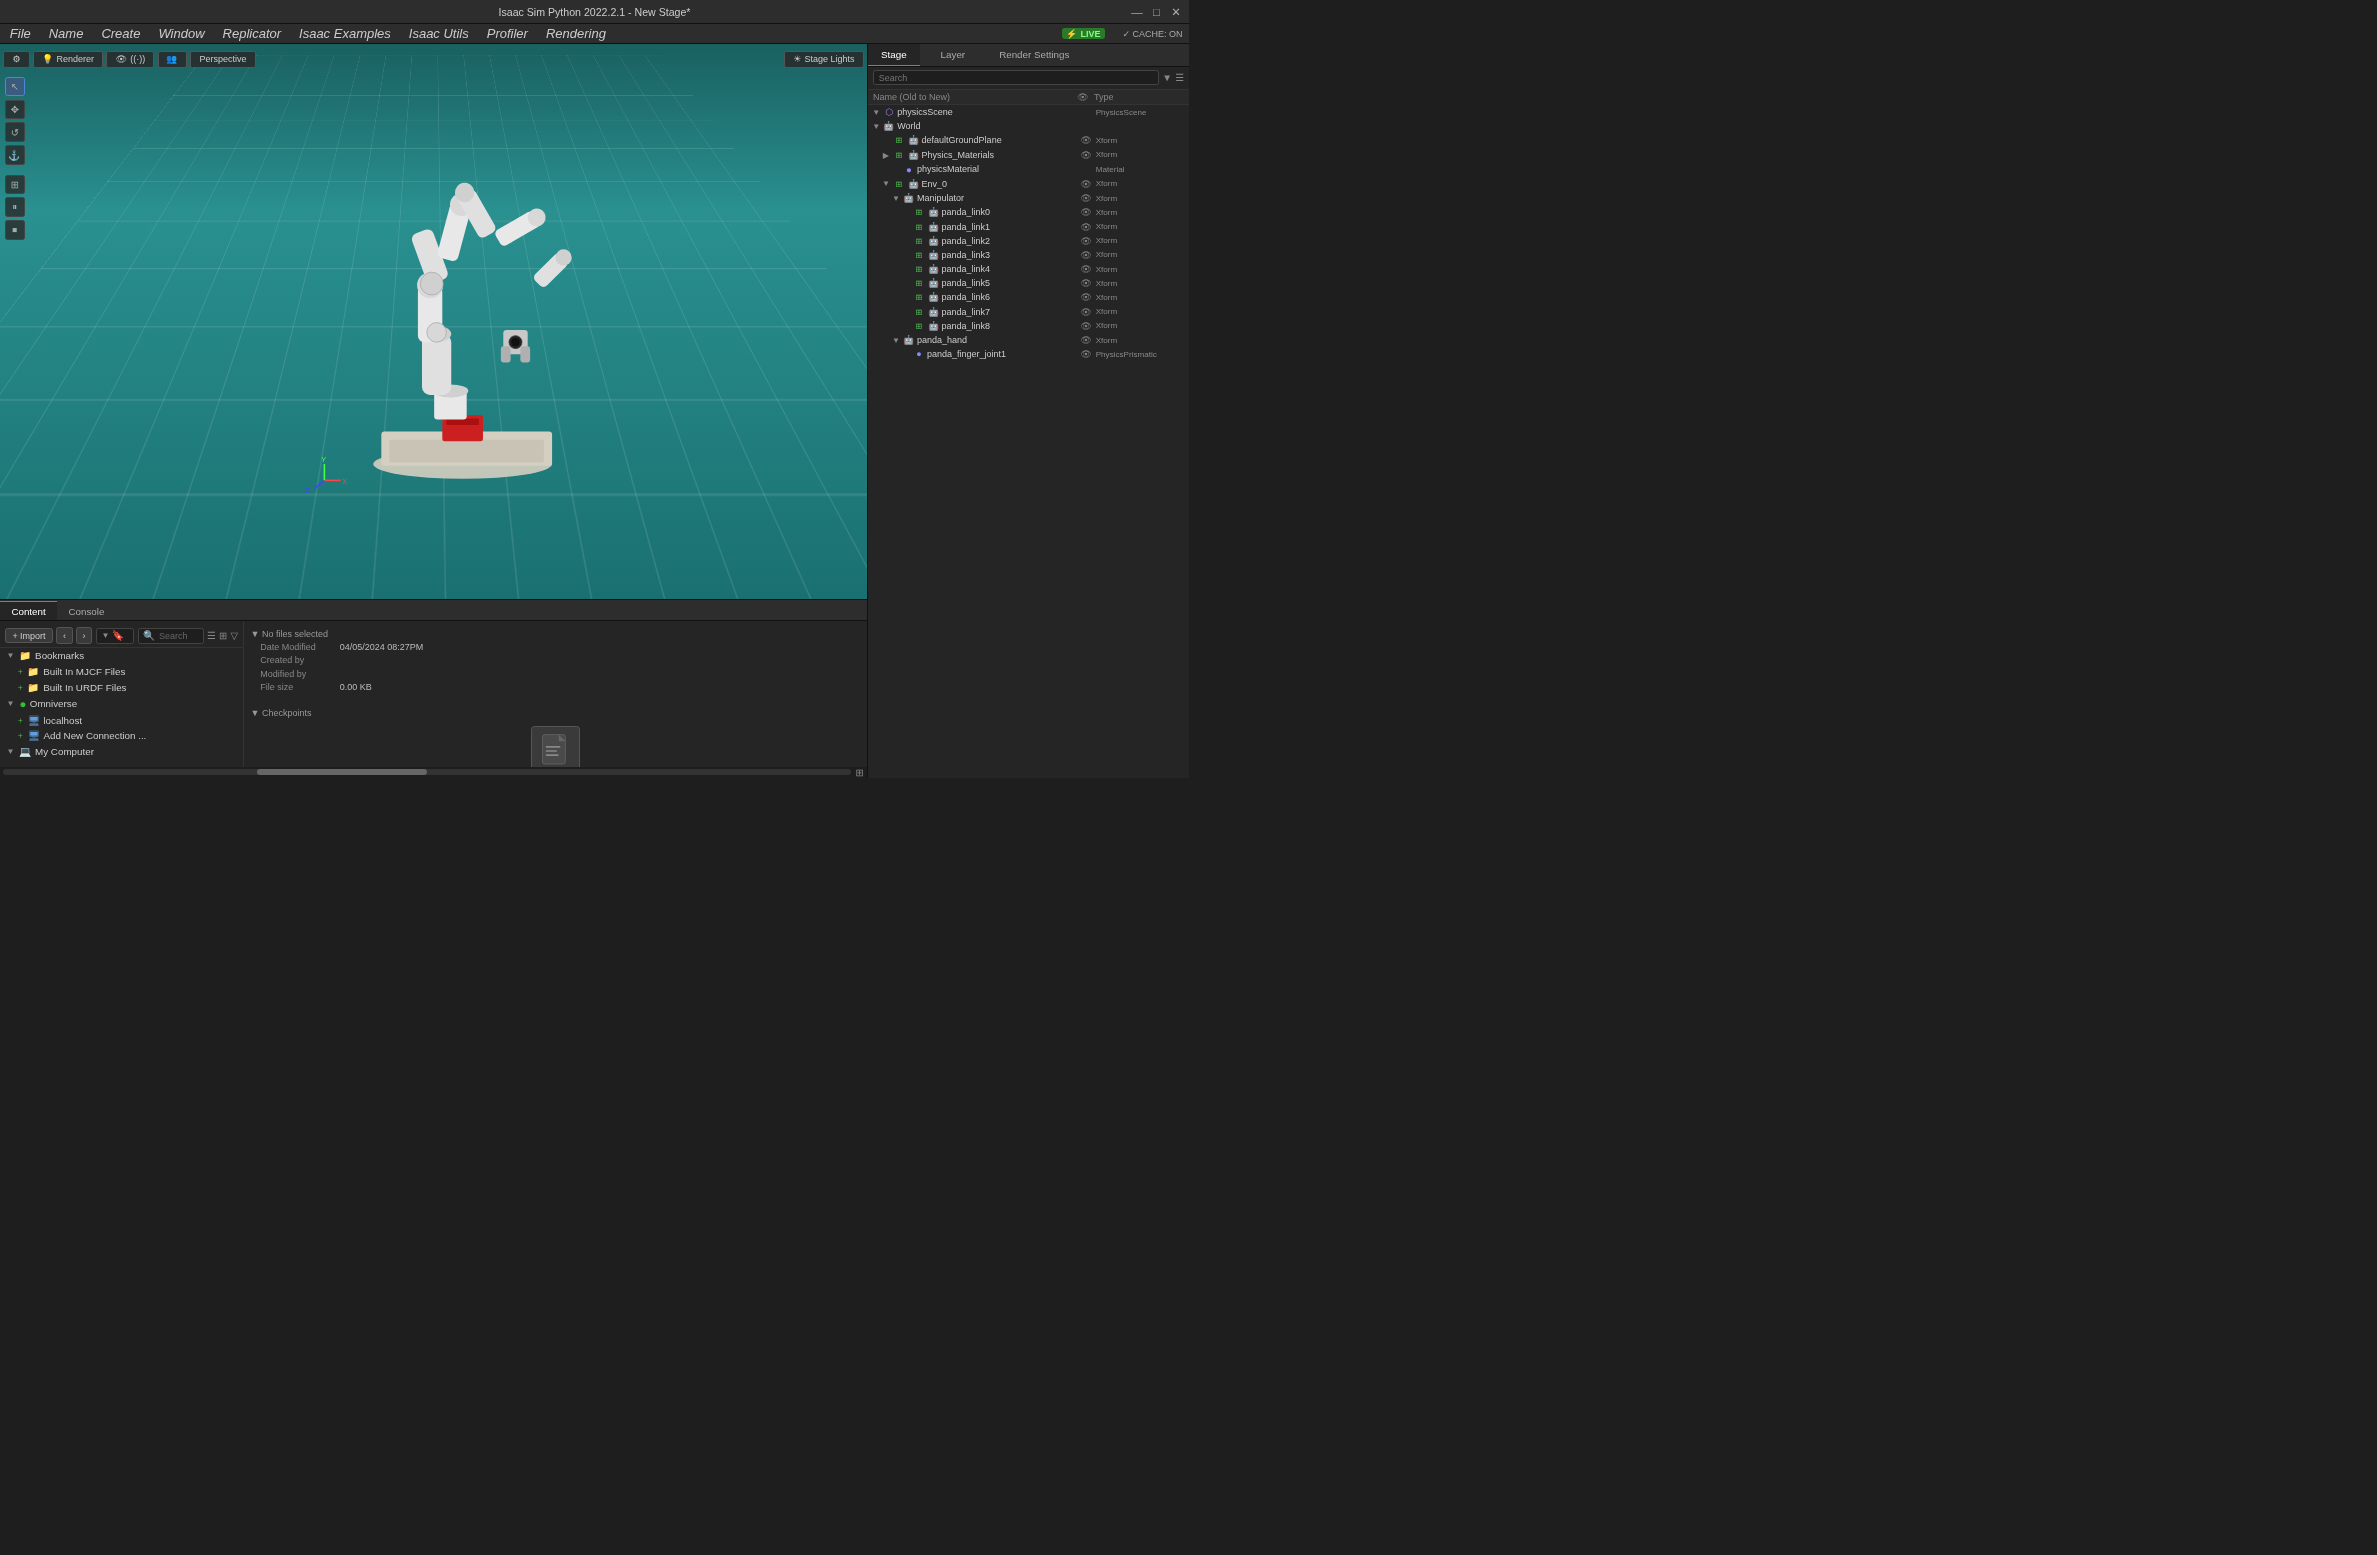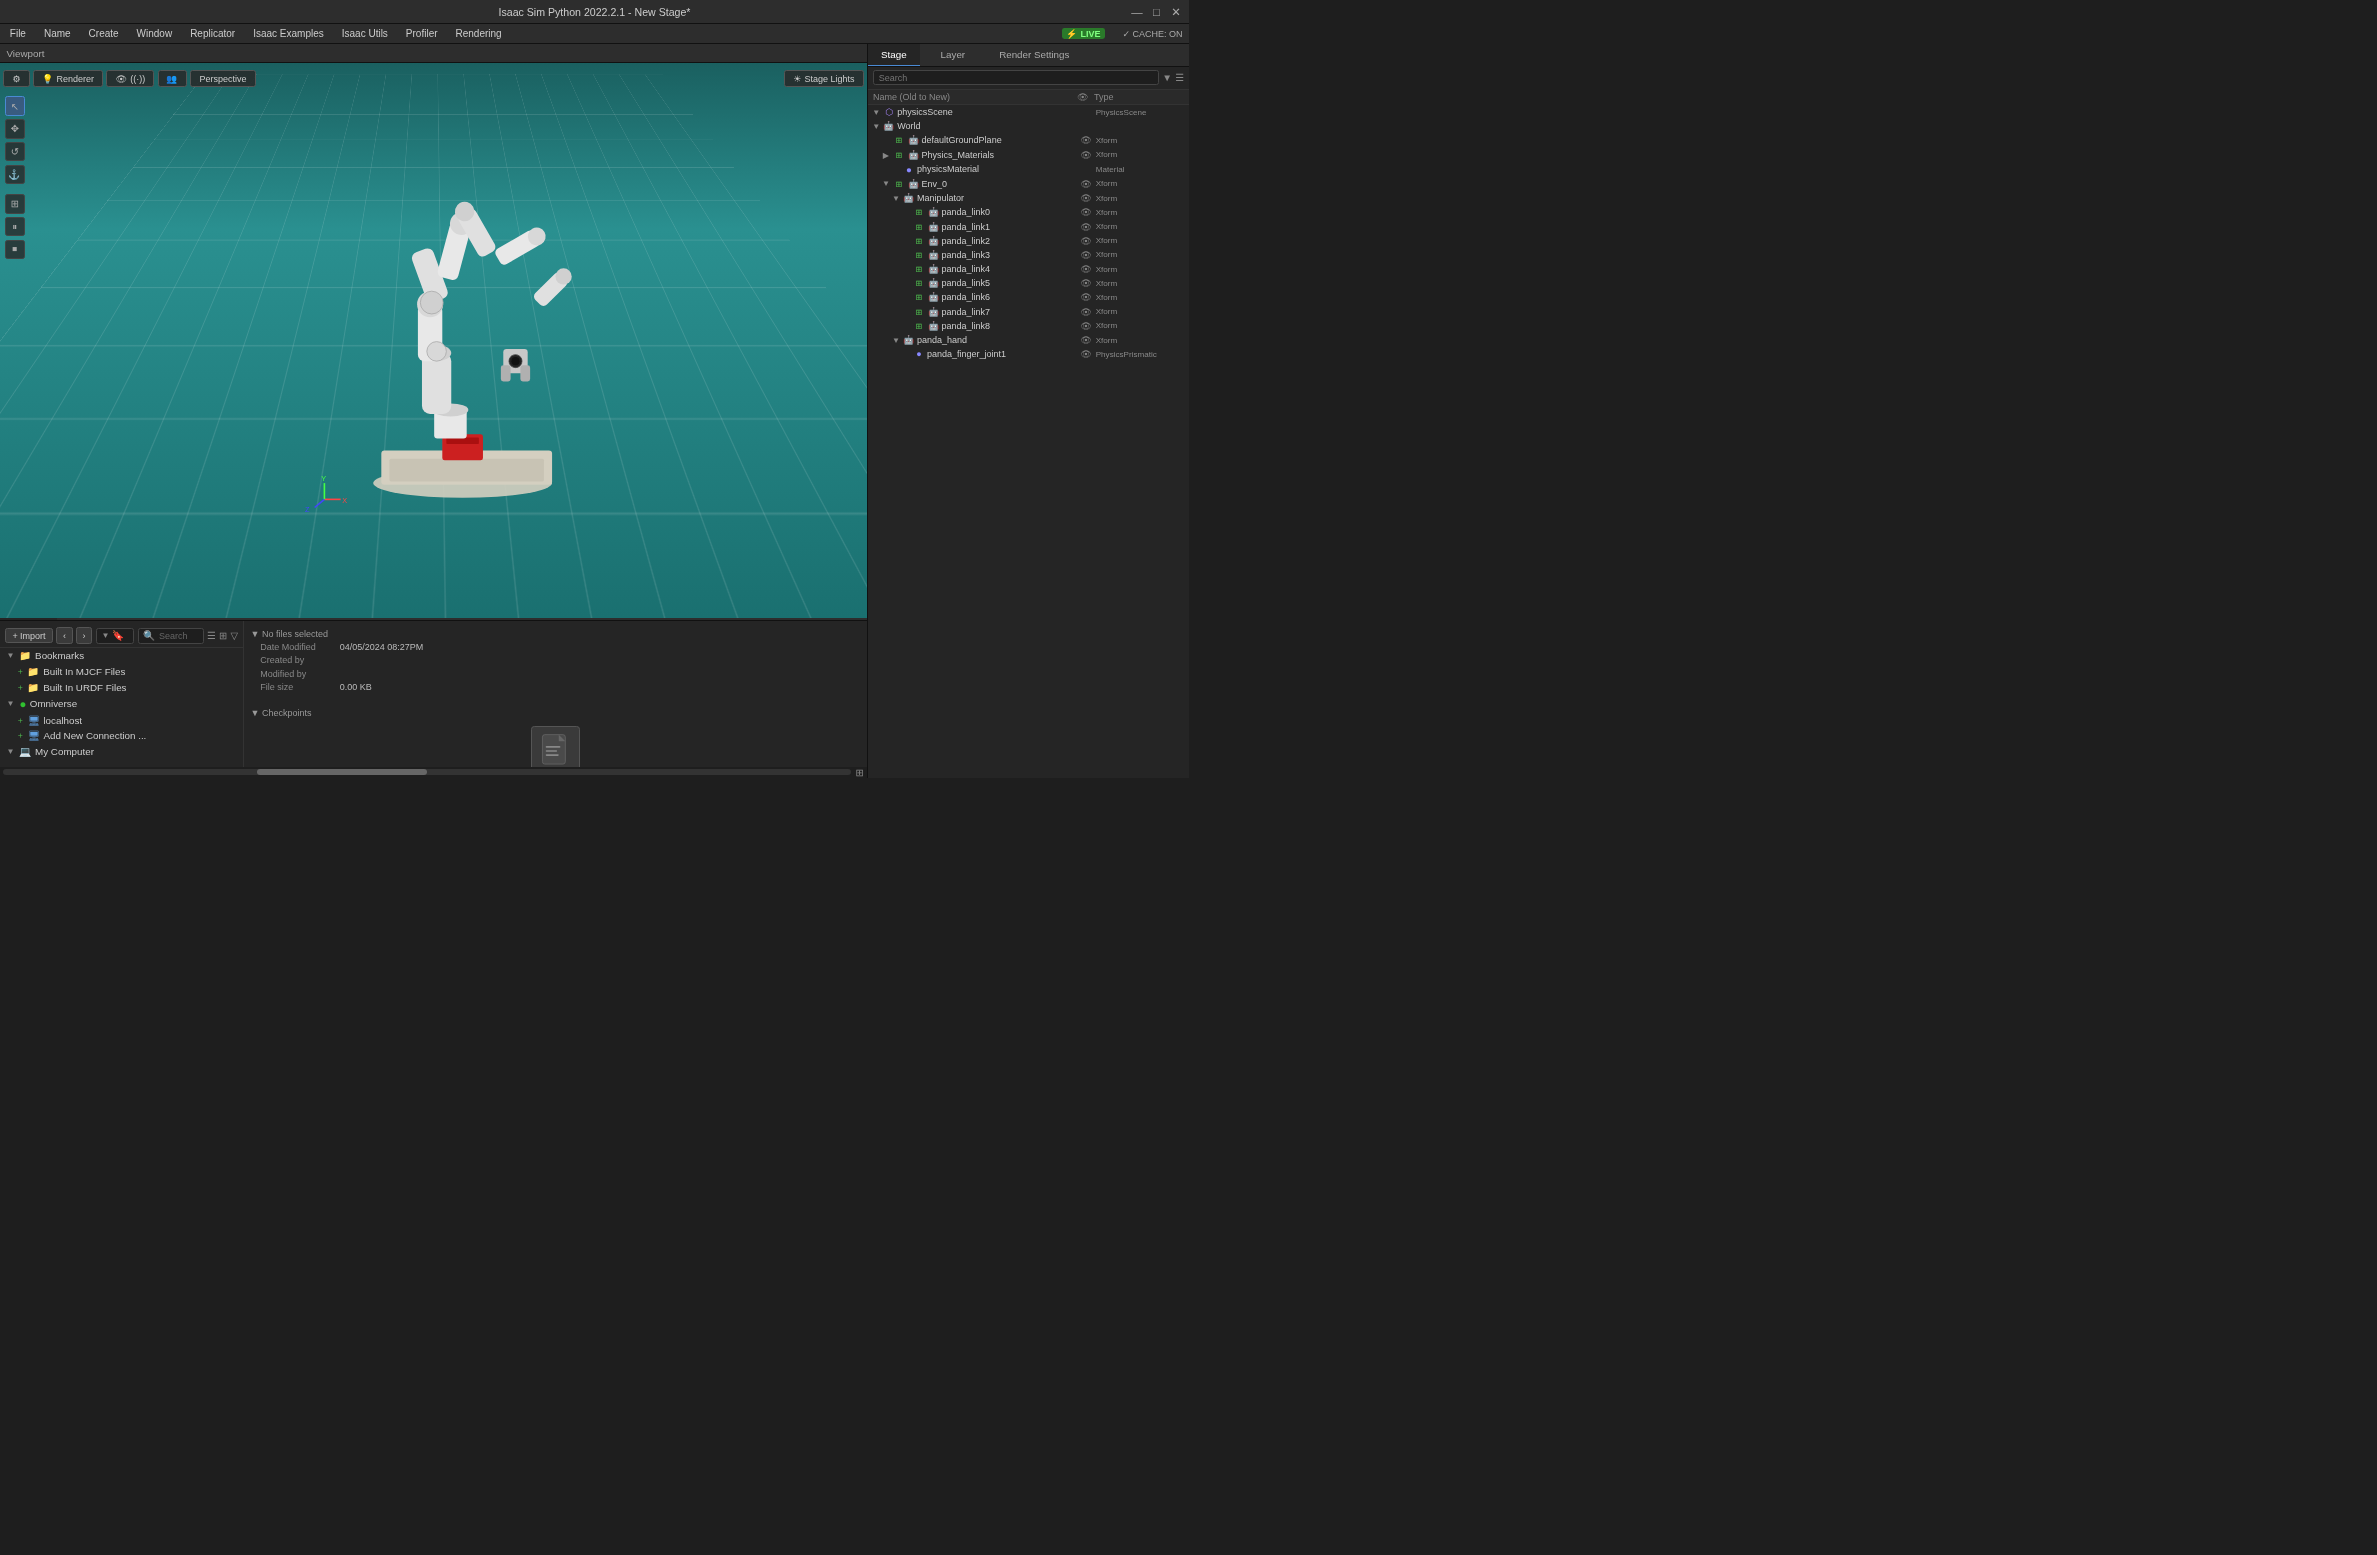--- a/index.html
+++ b/index.html
@@ -52,24 +52,25 @@
     #menubar {
       background: #2d2d2d;
       height: 19.5px;
       display: flex;
       align-items: center;
       padding: 0 6.5px;
       gap: 11.4px;
       border-bottom: 0.8px solid #111;
     }
     .menu-item {
-      font-size: 10px;
+      font-size: 13px;
       color: #ccc;
       cursor: pointer;
       padding: 1.6px 3.3px;
+      font-style: italic;
     }
 
     
     #live-badge {
       margin-left: auto;
       display: flex;
       align-items: center;
       gap: 17px;
     }
     .badge-live {
@@ -531,23 +532,20 @@
     <span class="badge-live">⚡ LIVE</span>
     <span class="badge-cache">✓ CACHE: ON</span>
   </div>
 </div>
 
 <div id="main">
 
   <div id="left-panel">
 
     <div id="viewport-container">
-      <div id="viewport-tab">
-        <span>Viewport</span>
-      </div>
 
       <div id="viewport-canvas">
         <div class="vp-grid"></div>
 
         <div id="viewport-toolbar">
           <button class="vp-btn">
             <span>⚙</span>
           </button>
           <button class="vp-btn">
             <span>💡</span>

